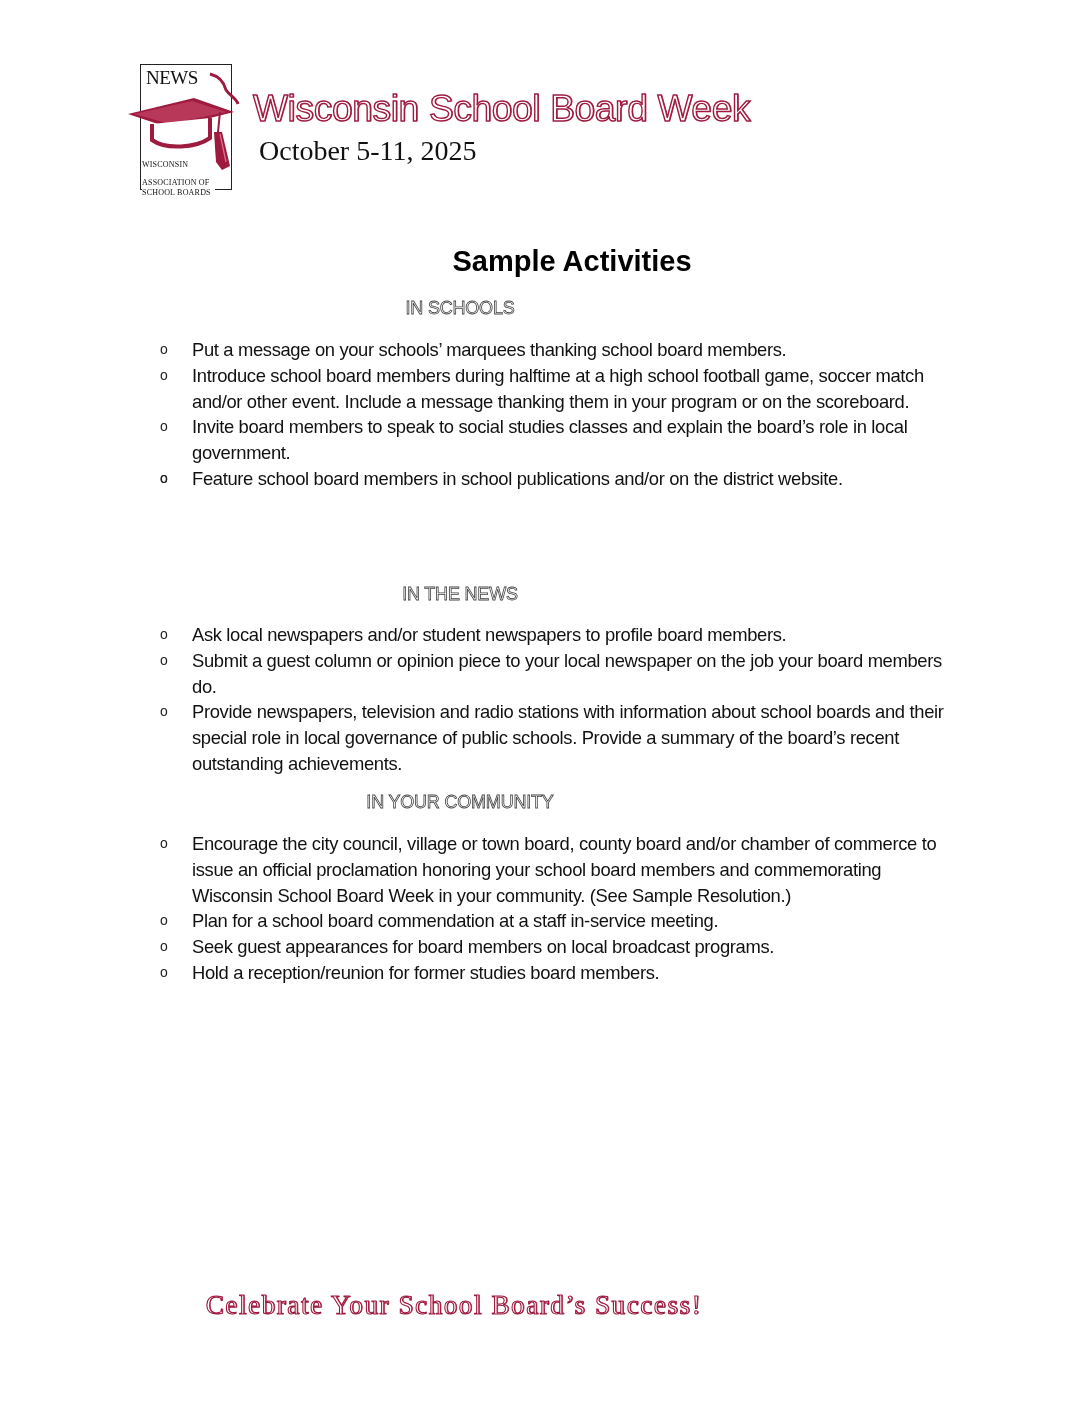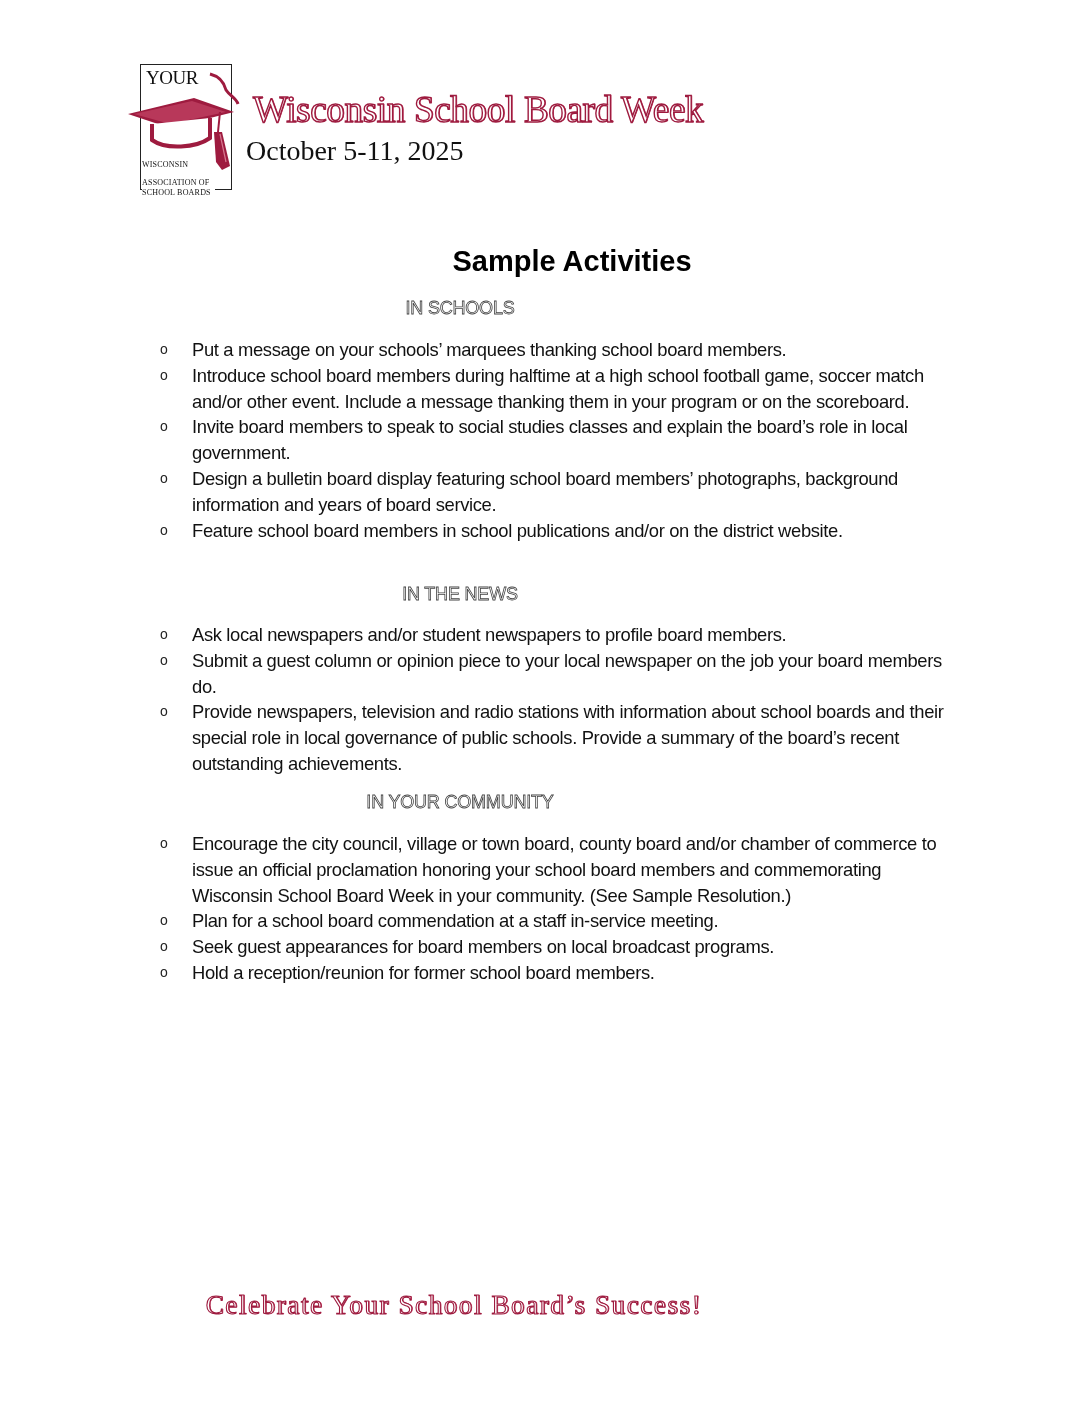--- a/index.html
+++ b/index.html
@@ -4,39 +4,39 @@
   <style>
     html, body { margin: 0; padding: 0; background: #ffffff; }
     body { width: 1088px; height: 1408px; position: relative; overflow: hidden; font-family: "Liberation Sans", sans-serif; color: #111; }
 
     .logo { position: absolute; left: 126px; top: 62px; width: 118px; height: 132px; }
     .logo-box { position: absolute; left: 14px; top: 2px; width: 92px; height: 126px; border: 1.5px solid #222; box-sizing: border-box; background: #fff; }
     .logo-wasb { position: absolute; left: 20px; top: 5px; font-family: "Liberation Serif", serif; font-size: 19px; color: #111; letter-spacing: -0.5px; }
     .logo-svg { position: absolute; left: 0; top: 0; }
     .logo-caption { position: absolute; left: 16px; top: 98px; font-family: "Liberation Serif", serif; font-size: 8.2px; line-height: 10px; color: #111; letter-spacing: 0.2px; white-space: nowrap; background: #fff; padding-right: 4px; }
 
-    .title-main { position: absolute; left: 253px; top: 88px; font-family: Liberation Serif, serif; font-size: 37px; color: #fff; -webkit-text-stroke: 1.4px #9e1b3f; letter-spacing: -0.3px; text-shadow: 1px 0 0 #c03a5e; white-space: nowrap; }
-    .title-date { position: absolute; left: 246px; top: 135px; font-family: "Liberation Serif", serif; font-size: 28px; color: #111; white-space: nowrap; }
+    .title-main { position: absolute; left: 253px; top: 88px; font-family: Liberation Sans, sans-serif; font-size: 37px; color: #fff; -webkit-text-stroke: 1.4px #9e1b3f; letter-spacing: -0.3px; text-shadow: 1px 0 0 #c03a5e; white-space: nowrap; }
+    .title-date { position: absolute; left: 259px; top: 135px; font-family: "Liberation Serif", serif; font-size: 28px; color: #111; white-space: nowrap; }
 
     .heading { position: absolute; left: 0; width: 1088px; top: 245px; text-align: center; font-size: 29px; font-weight: bold; color: #000; padding-left: 28px; }
 
     .section-head { position: absolute; left: 0; width: 920px; text-align: center; font-size: 18px; color: #fff; -webkit-text-stroke: 0.8px #444; letter-spacing: -0.2px; }
 
     .list { position: absolute; left: 160px; width: 800px; margin: 0; padding: 0; list-style: none; }
     .list li { position: relative; padding-left: 32px; font-size: 18.4px; line-height: 25.8px; color: #111; letter-spacing: -0.35px; }
     .bullet { position: absolute; left: 0; top: 0; font-size: 14px; color: #222; }
 
     .footer { position: absolute; left: 0; width: 908px; top: 1290px; text-align: center; font-family: "Liberation Serif", serif; font-size: 27px; letter-spacing: 1.6px; color: #fff; -webkit-text-stroke: 1.1px #9e1b3f; text-shadow: 1px 0 0 #c03a5e; }
   </style>
 </head>
 <body>
 
 <div class="logo">
   <div class="logo-box"></div>
-  <div class="logo-wasb">YOUR</div>
+  <div class="logo-wasb">NEWS</div>
   <svg class="logo-svg" width="118" height="132" viewBox="0 0 118 132">
 
     <path d="M84 12 C92 14, 98 20, 100 28 C104 34, 110 36, 112 42" fill="none" stroke="#9e1b3f" stroke-width="3"></path>
 
     <polygon points="2,52 68,36 108,50 44,66" fill="#9e1b3f"></polygon>
     <polygon points="8,52 66,39 100,50 44,62" fill="#b8385a"></polygon>
 
     <path d="M26 62 L26 78 C40 88, 70 86, 84 76 L84 56" fill="#fff" stroke="#9e1b3f" stroke-width="4"></path>
 
     <path d="M94 50 L92 70" stroke="#9e1b3f" stroke-width="2"></path>
@@ -54,32 +54,32 @@
 <div class="title-main">Wisconsin School Board Week</div>
 <div class="title-date">October 5-11, 2025</div>
 
 <div class="heading">Sample Activities</div>
 
 <div class="section-head" style="top:298px;">IN SCHOOLS</div>
 <ul class="list" style="top:337px;">
   <li><span class="bullet">o</span><span>Put a message on your schools’ marquees thanking school board members.</span></li>
   <li><span class="bullet">o</span><span>Introduce school board members during halftime at a high school football game, soccer match and/or other event. Include a message thanking them in your program or on the scoreboard.</span></li>
   <li><span class="bullet">o</span><span>Invite board members to speak to social studies classes and explain the board’s role in local government.</span></li>
-  <li><span class="bullet">o</span><span>Design a bulletin board display featuring school board members’ photographs, background information and years of board service.</span></li>
+  <li><span class="bullet">o</span></li>
   <li><span class="bullet">o</span><span>Feature school board members in school publications and/or on the district website.</span></li>
 </ul>
 
 <div class="section-head" style="top:584px;">IN THE NEWS</div>
 <ul class="list" style="top:622px;">
   <li><span class="bullet">o</span><span>Ask local newspapers and/or student newspapers to profile board members.</span></li>
   <li><span class="bullet">o</span><span>Submit a guest column or opinion piece to your local newspaper on the job your board members do.</span></li>
   <li><span class="bullet">o</span><span>Provide newspapers, television and radio stations with information about school boards and their special role in local governance of public schools. Provide a summary of the board’s recent outstanding achievements.</span></li>
 </ul>
 
 <div class="section-head" style="top:792px;">IN YOUR COMMUNITY</div>
 <ul class="list" style="top:831px;">
   <li><span class="bullet">o</span><span>Encourage the city council, village or town board, county board and/or chamber of commerce to issue an official proclamation honoring your school board members and commemorating Wisconsin School Board Week in your community. (See Sample Resolution.)</span></li>
   <li><span class="bullet">o</span><span>Plan for a school board commendation at a staff in-service meeting.</span></li>
   <li><span class="bullet">o</span><span>Seek guest appearances for board members on local broadcast programs.</span></li>
-  <li><span class="bullet">o</span><span>Hold a reception/reunion for former school board members.</span></li>
+  <li><span class="bullet">o</span><span>Hold a reception/reunion for former studies board members.</span></li>
 </ul>
 
 <div class="footer">Celebrate Your School Board’s Success!</div>
 
 </body></html>

